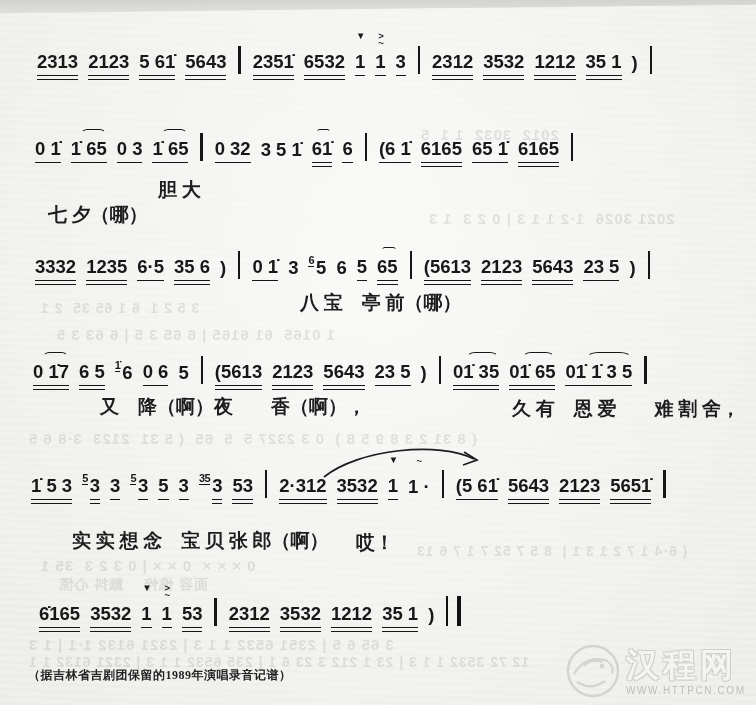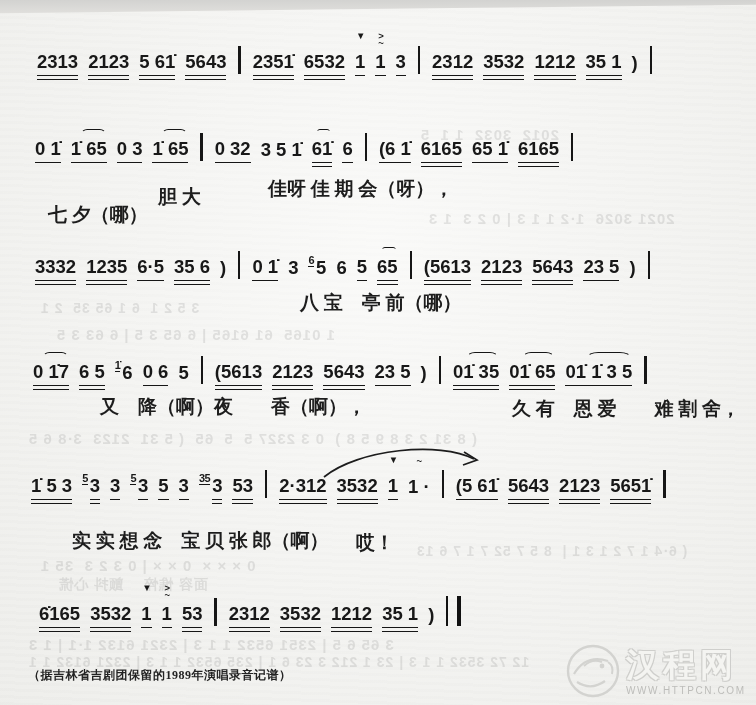--- a/index.html
+++ b/index.html
@@ -112,22 +112,21 @@
       <path d="M20,24 q8,-8 18,-4" fill="none" stroke="#d3d3d0" stroke-width="2"></path>
       <circle cx="38" cy="24" r="2.4" fill="#d3d3d0"></circle>
       <path d="M44,20 q6,4 4,12" fill="none" stroke="#d3d3d0" stroke-width="2"></path>
     </svg>
     <div id="wm-text">
       <span id="wm-name">汉程网</span>
       <span id="wm-url">WWW.HTTPCN.COM</span>
     </div>
   </div>
 <span class="lyric" style="left: 48px; top: 176px; margin-top: 26px;">七 夕（哪）</span>
-    <span class="lyric" style="left: 158px; top: 184px;">胆 大</span>
-    <span class="lyric" style="left: 268px; top: 176px;">佳呀 佳 期 会（呀），</span>
+    <span class="lyric" style="left: 158px; top: 177px;">胆 大</span>
     <span class="lyric" style="left: 100px; top: 394px;">又　降（啊）夜　　香（啊），</span>
     <span class="lyric" style="left: 300px; top: 290px;">八 宝　亭 前（哪）</span>
     <span class="lyric" style="left: 512px; top: 396px;">久 有　恩 爱　　难 割 舍，</span>
     <span class="lyric" style="left: 36px; top: 528px; margin-left: 36px;">实 实 想 念　宝 贝 张 郎（啊）</span>
     <span class="lyric" style="left: 356px; top: 530px;">哎！</span>
     <span class="bt" style="left: 420px; top: 126px; font-size: 15px;">2012  3032  1 1  5</span>
     <span class="bt" style="left: 428px; top: 210px; font-size: 15px;">2021 3026  1·2 1 1 3 | 0 2 3  1 3</span>
     <span class="bt" style="left: 40px; top: 300px; font-size: 14px;">3 5 2 1  6 1 65 35  2 1</span>
     <span class="bt" style="left: 56px; top: 326px; font-size: 15px;">1 0165  61 6165 | 6 65 3 5 | 6 63 3 5</span>
     <span class="bt" style="left: 28px; top: 430px; font-size: 15px;">( 8 31 2 3 8 9 5 8 )  0 3 2327 5  5  65  ( 5 31  2123  3·8 6 5</span>

